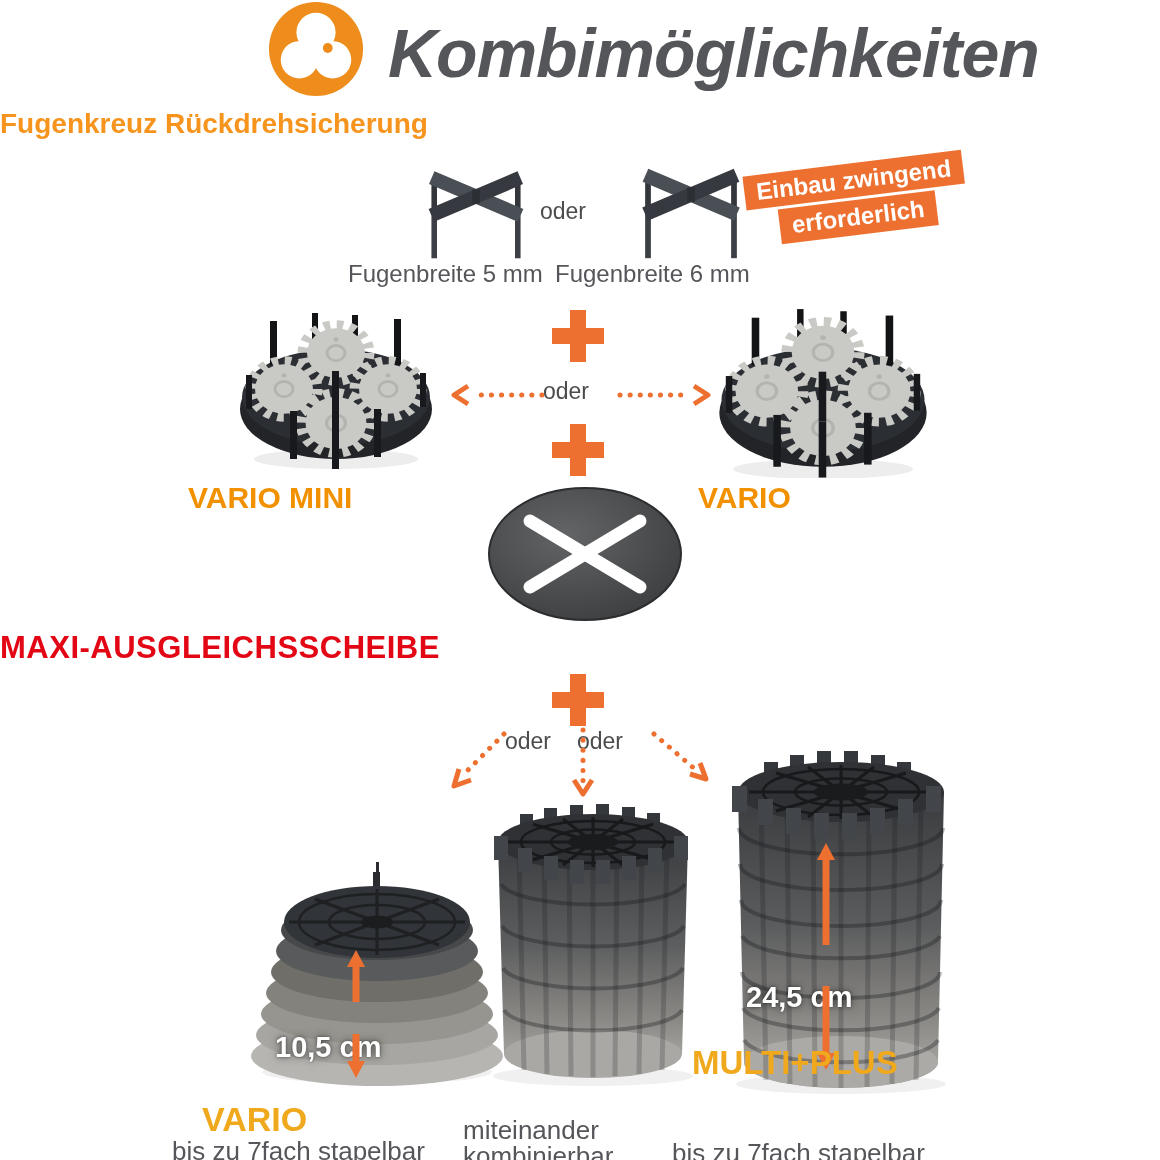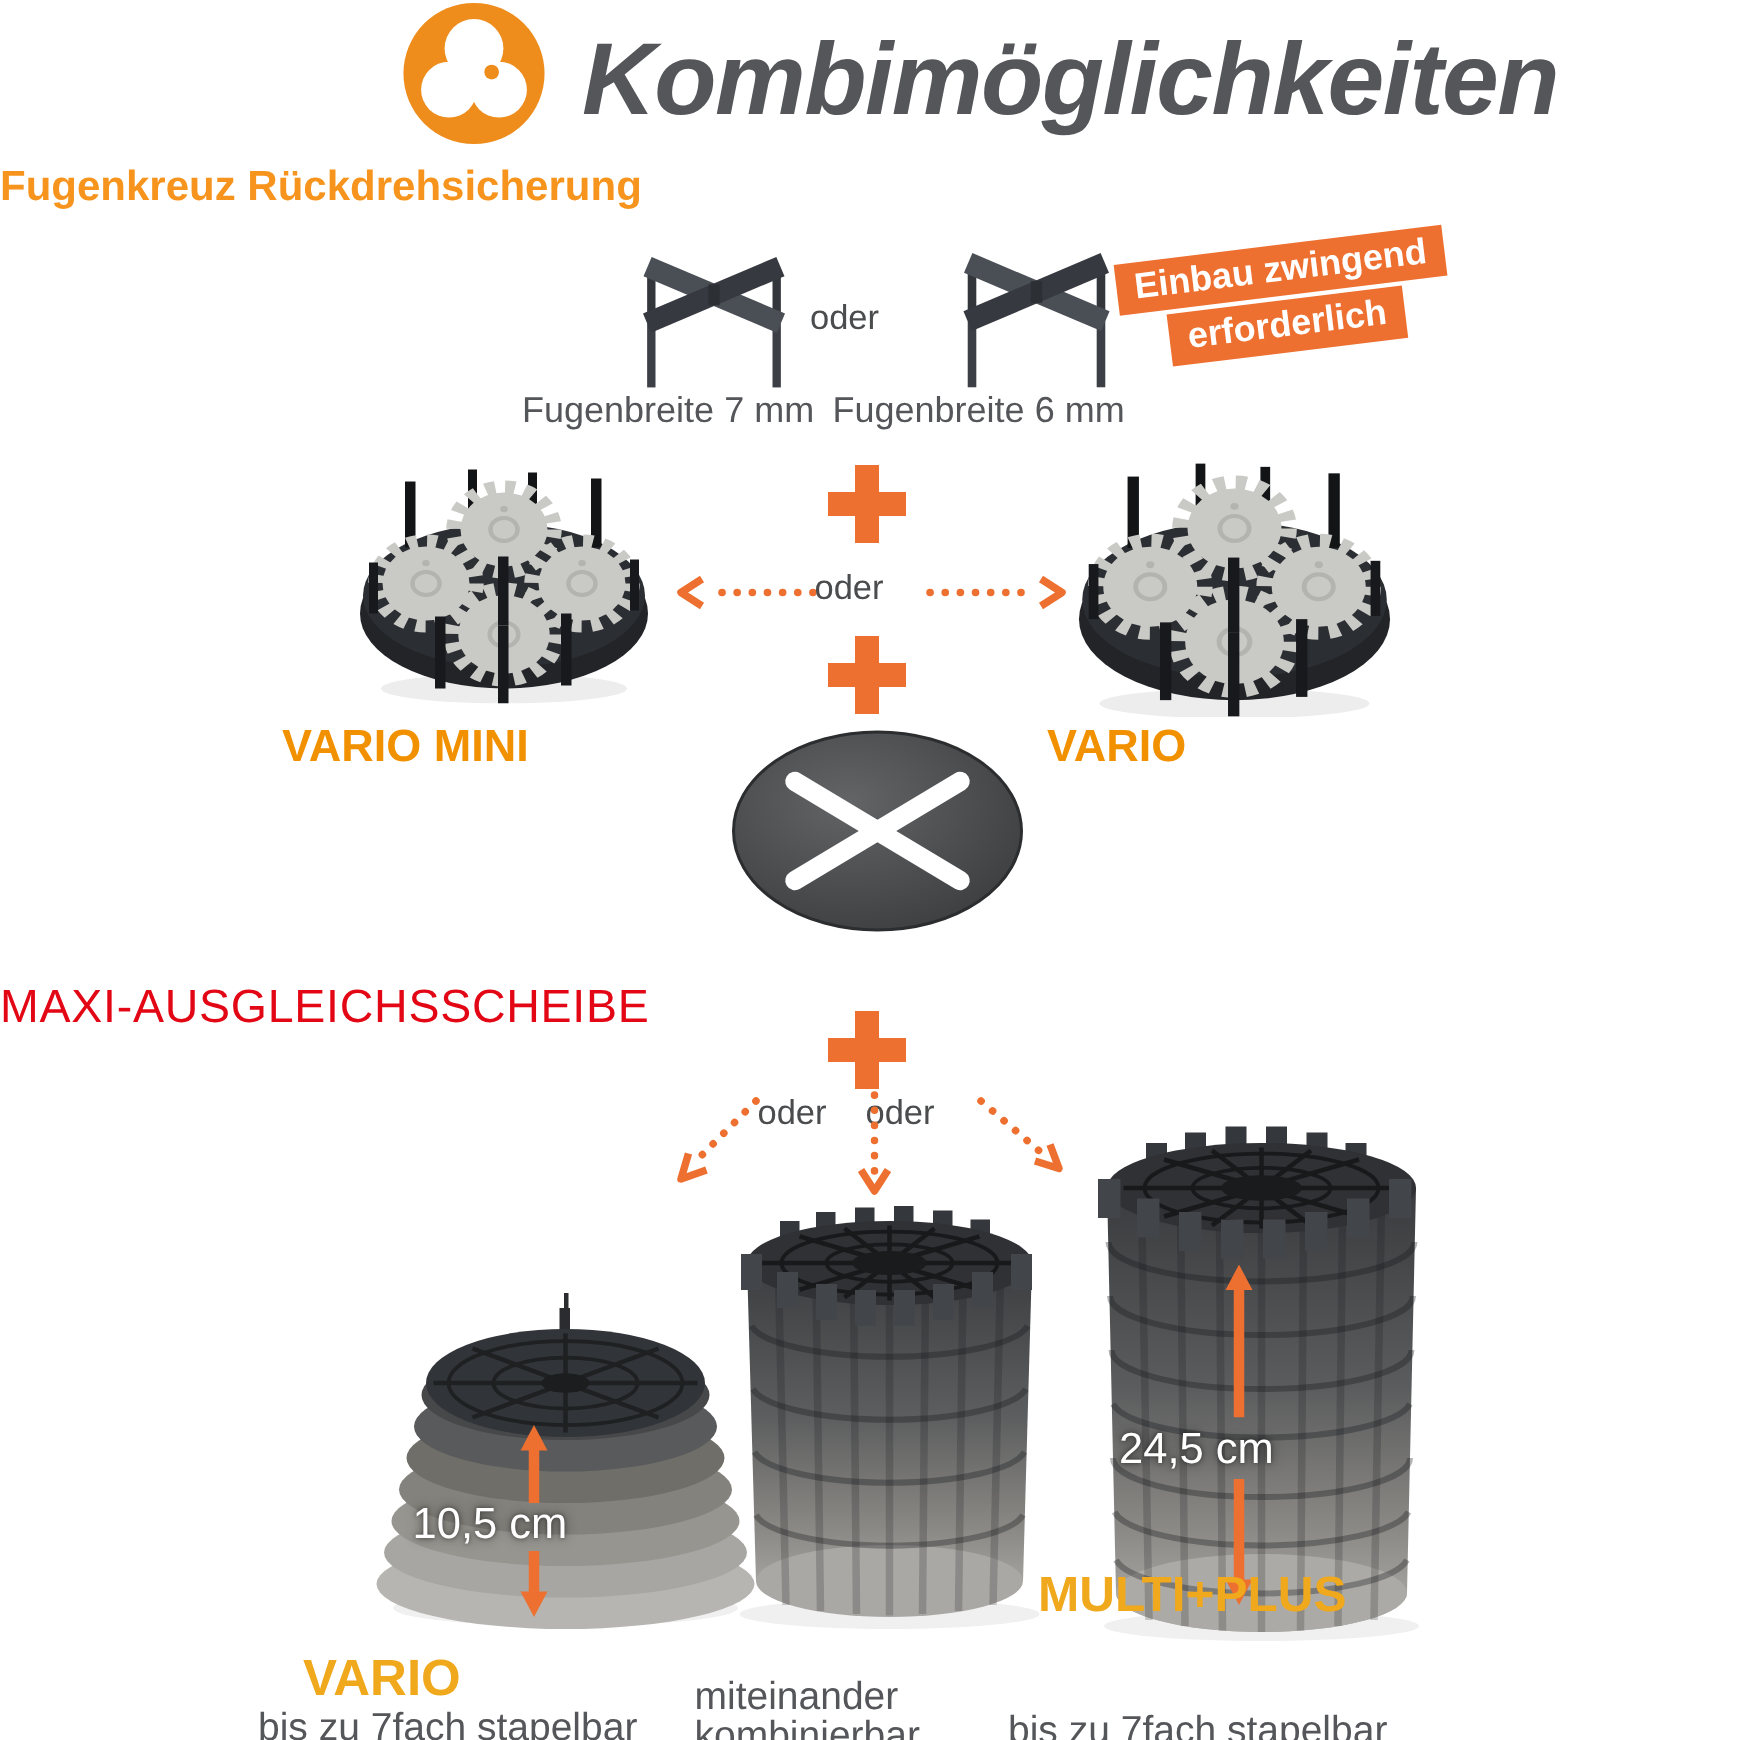--- a/index.html
+++ b/index.html
@@ -22,24 +22,25 @@
   .badge span{
     background:var(--accent);color:#fff;font-weight:800;font-size:24px;
     padding:4px 12px;line-height:1.1;white-space:nowrap;
   }
   
   .plus{width:52px;height:52px;}
   .plus::before,.plus::after{content:"";position:absolute;background:var(--accent);}
   .plus::before{left:0;top:18px;width:52px;height:16px;}
   .plus::after{left:18px;top:0;width:16px;height:52px;}
   .prod-label{font-size:30px;font-weight:800;color:var(--vario-orange);white-space:nowrap;}
-  .maxi-label{width:1160px;font-size:31px;font-weight:400;color:var(--brand-red);letter-spacing:.5px;margin-top:23px;}
+  .maxi-label{width:1160px;font-size:31px;font-weight:700;color:var(--brand-red);letter-spacing:.5px;}
   .height-label{
-    font-size:29px;font-weight:400;color:#fff;white-space:nowrap;
+    font-size:29px;font-weight:700;color:#fff;white-space:nowrap;
     text-shadow:0 0 8px rgba(0,0,0,.55), 0 0 3px rgba(0,0,0,.45);
+    margin-top:31px;
   }
   .bottom-name{font-size:34px;font-weight:800;color:var(--product-orange);white-space:nowrap;}
   .bottom-caption{font-size:26px;color:var(--text-dark);white-space:nowrap;line-height:1.0;}
 </style>
 </head>
 <body>
 
 <div id="canvas">
 
   <svg width="0" height="0" style="position:absolute" aria-hidden="true">
@@ -101,21 +102,21 @@
   <div class="abs oder ctr" style="left:540px;top:198px;width:80px">oder</div>
   <svg class="abs" style="left:630px;top:155px" width="122" height="107" viewBox="0 0 120 112">
       <use href="#crossDef"></use>
     </svg>
 
   <div class="abs badge" style="left:746px;top:163px">
     <span>Einbau zwingend</span>
     <span>erforderlich</span>
   </div>
 
-  <div class="abs caption ctr" style="left:348px;top:260px;width:260px">Fugenbreite 7 mm</div>
+  <div class="abs caption ctr" style="left:348px;top:260px;width:260px">Fugenbreite 5 mm</div>
   <div class="abs caption ctr" style="left:555px;top:260px;width:260px">Fugenbreite 6 mm</div>
 
   <div class="abs plus" style="left:552px;top:310px"></div>
 
   <svg class="abs" style="left:236px;top:305px" width="200" height="164" viewBox="-100 -82 200 164">
     <ellipse cx="0" cy="72" rx="82" ry="10" fill="#ededee"></ellipse>
     <use href="#pedestalDef"></use>
   </svg>
 
   <svg class="abs" style="left:444px;top:383px" width="102" height="24" viewBox="0 0 102 24">

